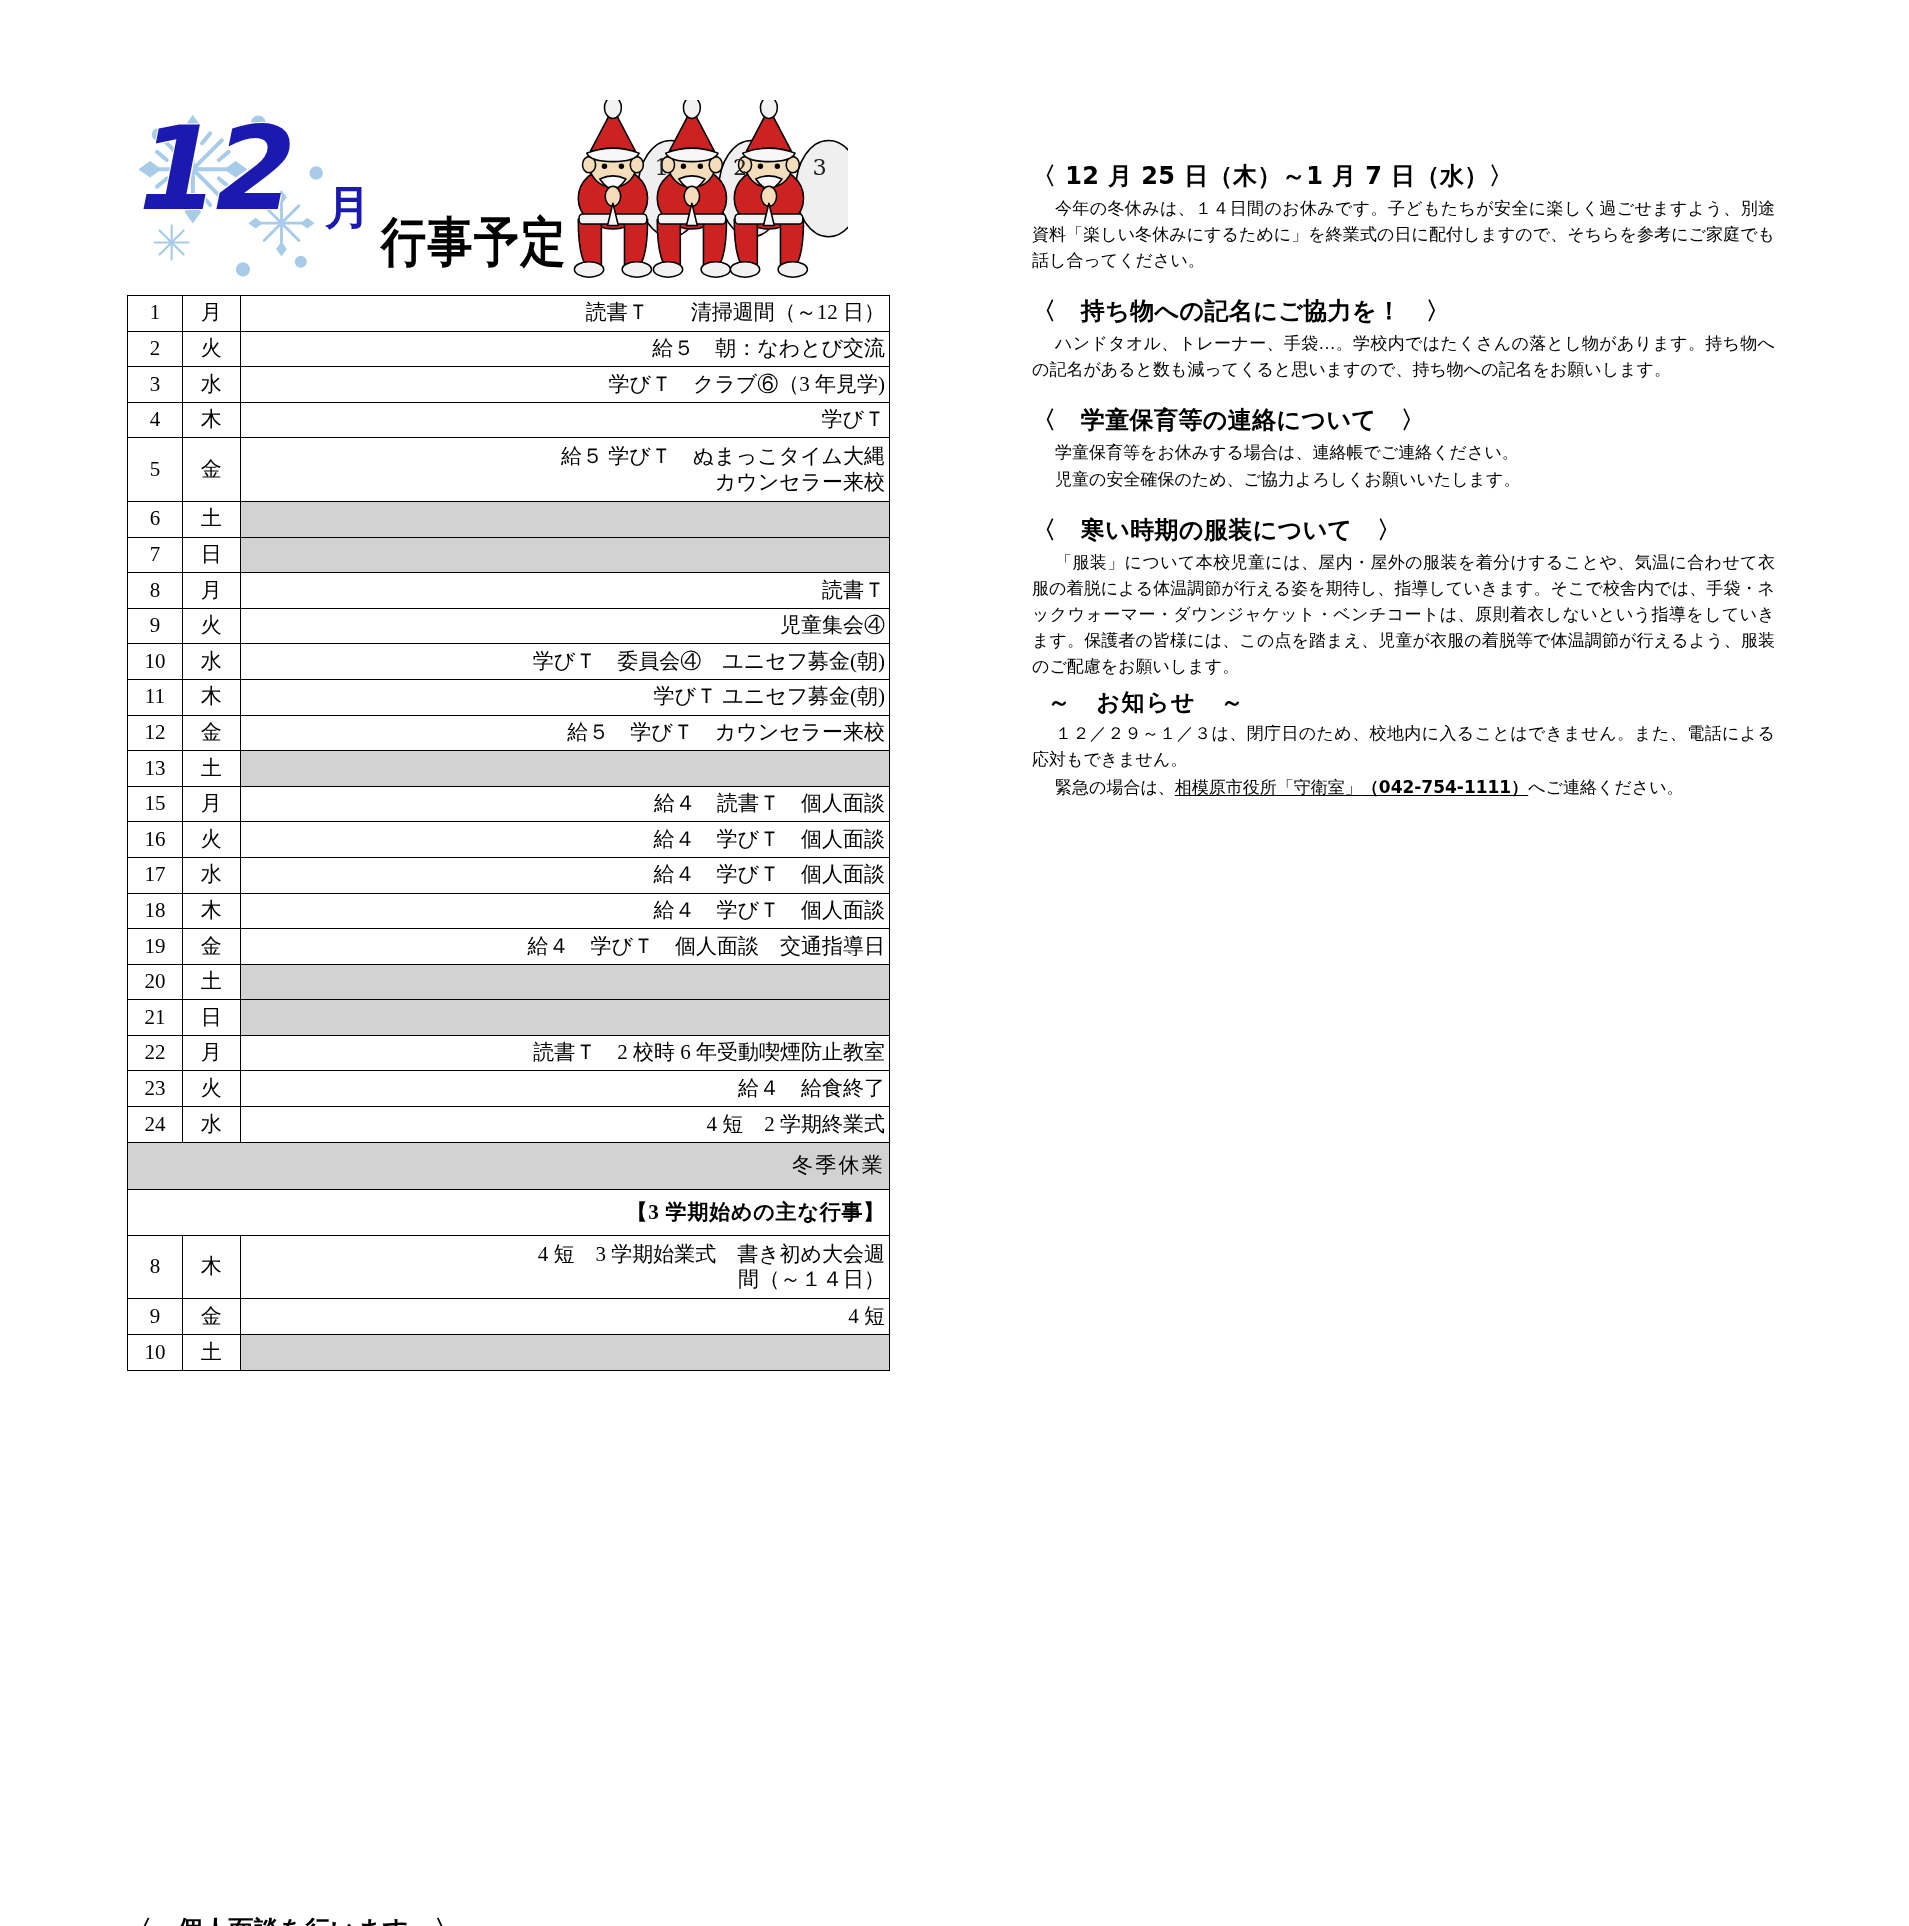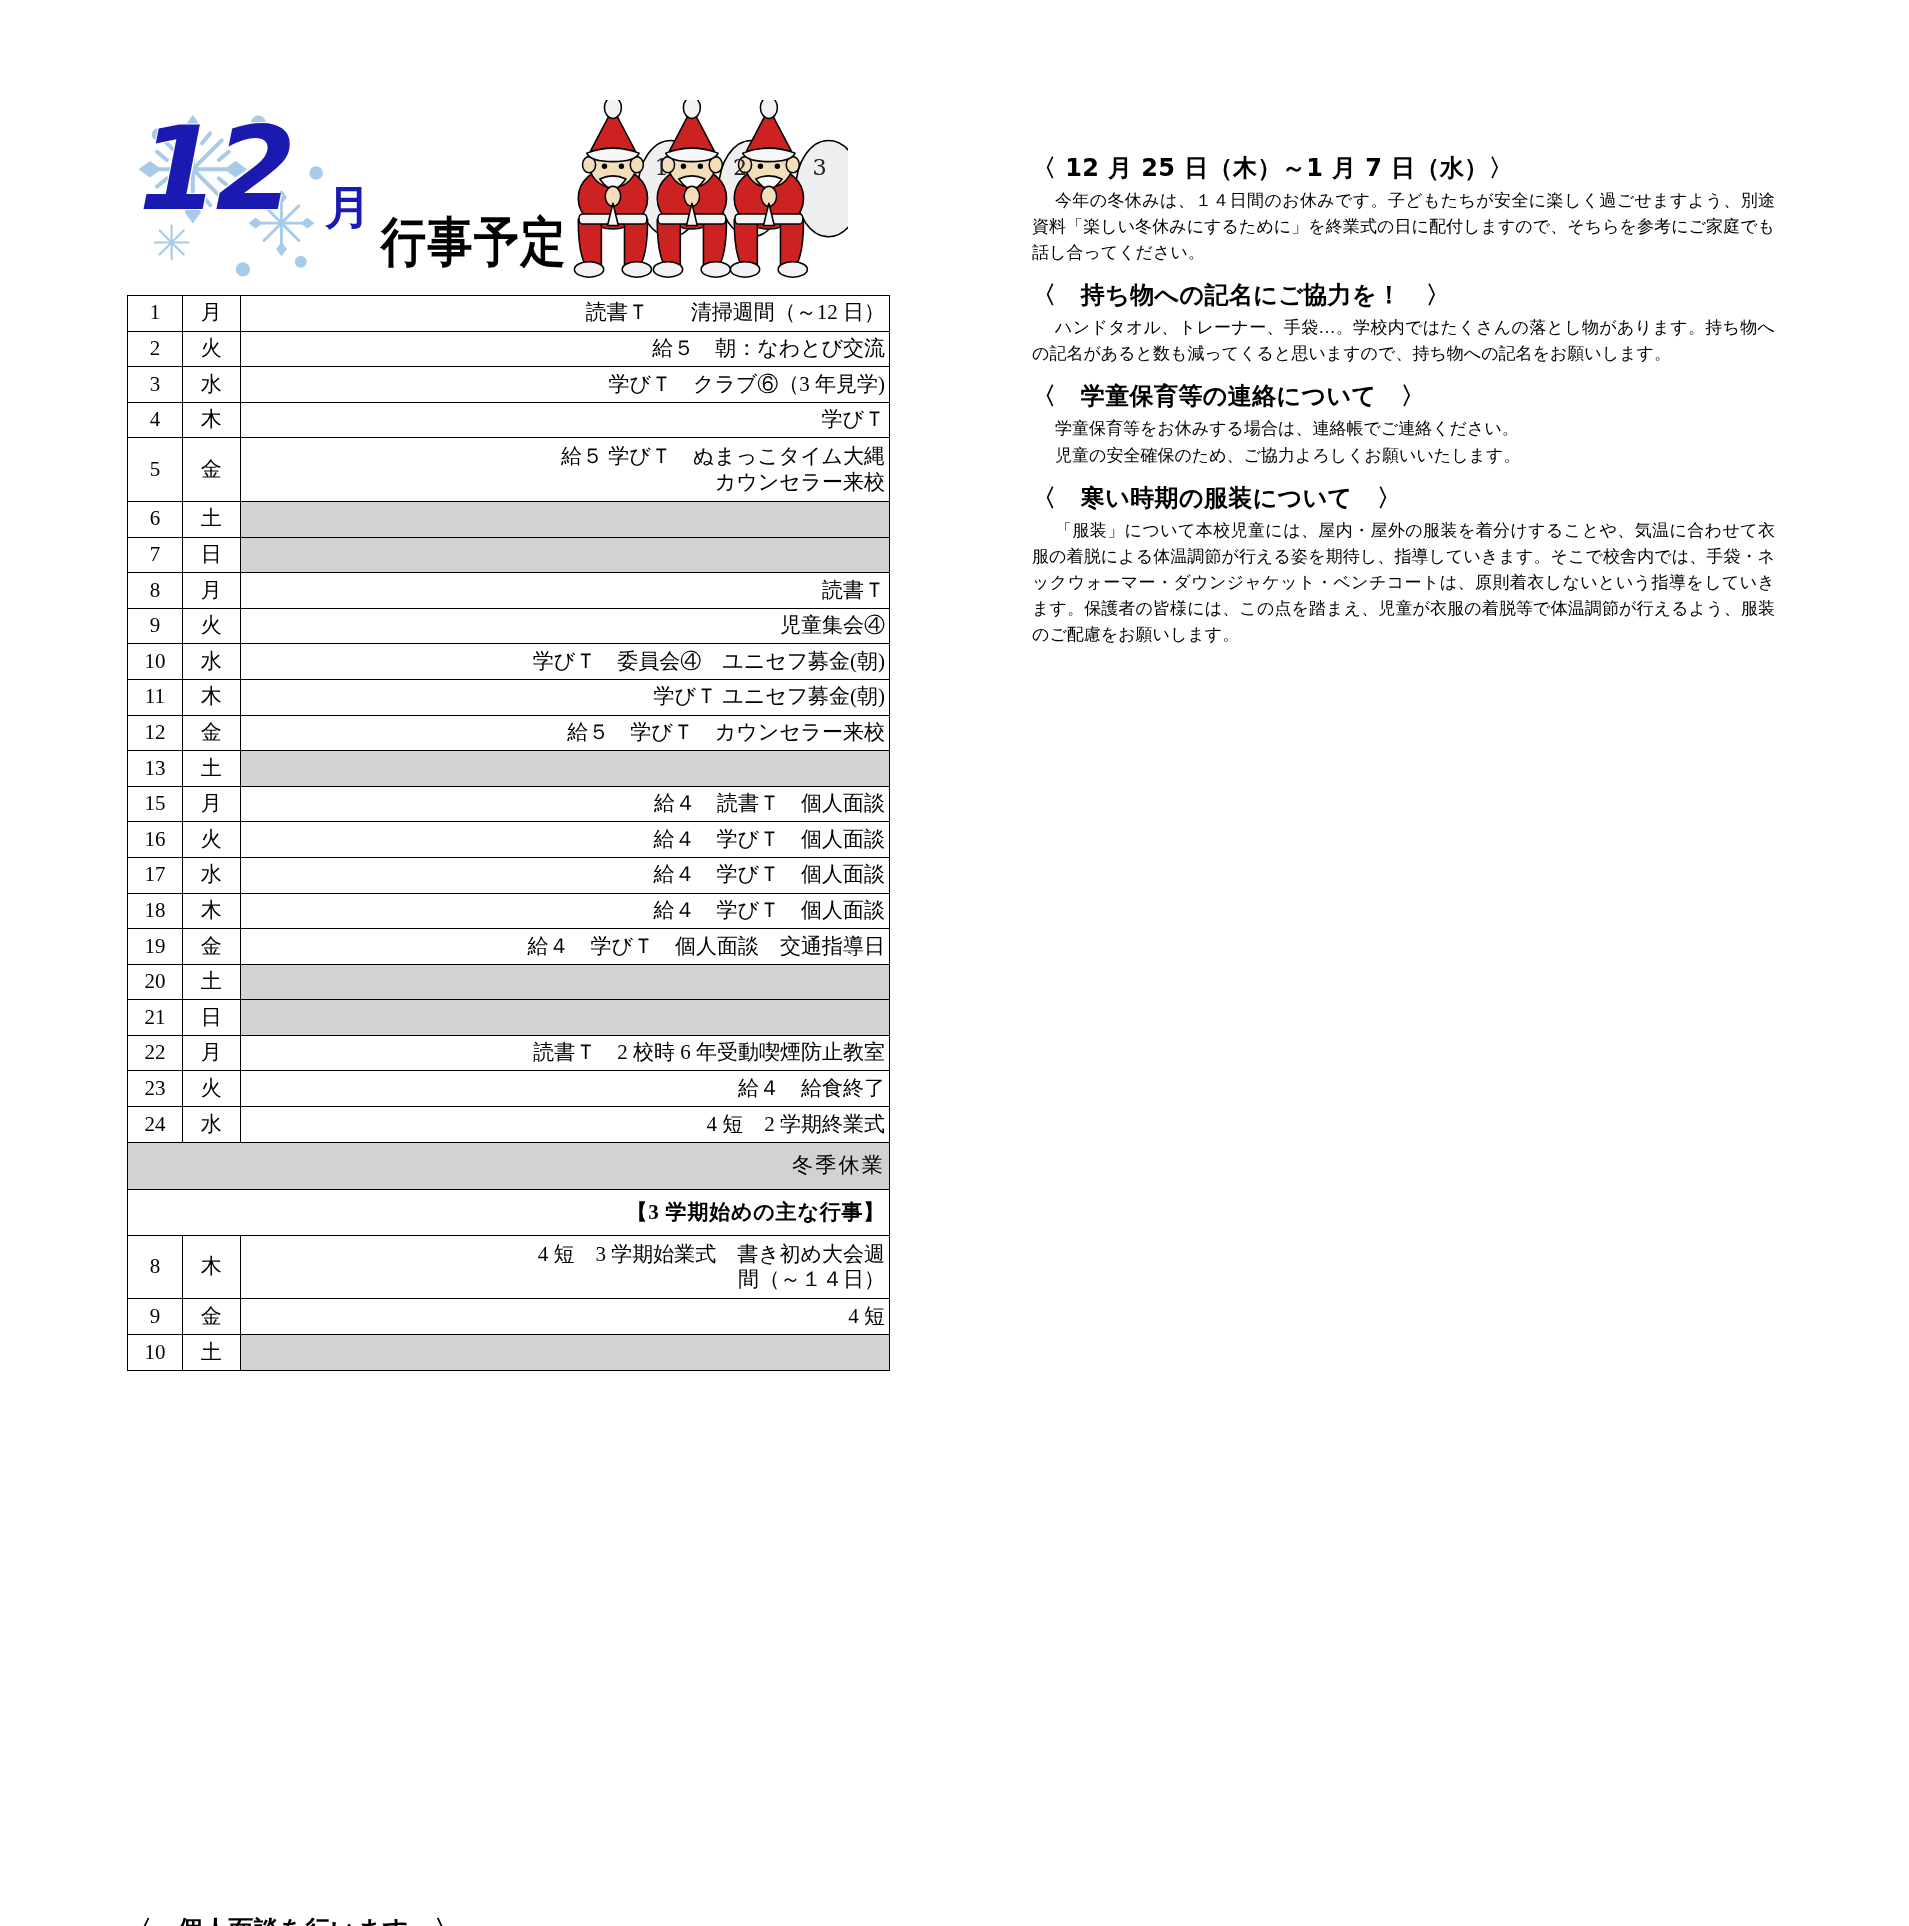--- a/index.html
+++ b/index.html
@@ -173,21 +173,21 @@
   
   .left-article {
     position: absolute;
     left: 127px;
     top: 1911px;
     width: 763px;
   }
   .left-article .art-head { font-size: 25px; }
 
   
-  .col-right .art-head { margin-top: 13px; }
+  .col-right .art-head { margin-top: 21px; }
   .col-right .art-body { font-size: 17px; }
   .notice-head {
     font-family: "DejaVu Sans", sans-serif;
     font-weight: 700;
     font-size: 23px;
     letter-spacing: 1.5px;
     margin: 7px 0 3.9px 15.4px;
   }
 </style>
 </head>
@@ -536,20 +536,25 @@
           <div class="art-head">〈　学童保育等の連絡について　〉</div>
           <p class="art-body">学童保育等をお休みする場合は、連絡帳でご連絡ください。</p>
           <p class="art-body">児童の安全確保のため、ご協力よろしくお願いいたします。</p>
         </div>
         <div class="article">
           <div class="art-head">〈　寒い時期の服装について　〉</div>
           <p class="art-body">「服装」について本校児童には、屋内・屋外の服装を着分けすることや、気温に合わせて衣服の着脱による体温調節が行える姿を期待し、指導していきます。そこで校舎内では、手袋・ネックウォーマー・ダウンジャケット・ベンチコートは、原則着衣しないという指導をしていきます。保護者の皆様には、この点を踏まえ、児童が衣服の着脱等で体温調節が行えるよう、服装のご配慮をお願いします。</p>
         </div>
       </div>
 
+    <div class="article">
+      <div class="notice-head">～　お知らせ　～</div>
+      <p class="art-body">１２／２９～１／３は、閉庁日のため、校地内に入ることはできません。また、電話による応対もできません。</p>
+      <p class="art-body"><span>緊急の場合は、</span><span class="u-line">相模原市役所「守衛室」</span><span class="u-line tel">（042-754-1111）</span><span>へご連絡ください。</span></p>
+    </div>
   </div>
 
   <div class="left-article">
       <div class="article">
         <div class="art-head">〈　個人面談を行います　〉</div>
       </div>
     </div>
 
 </div>
 

